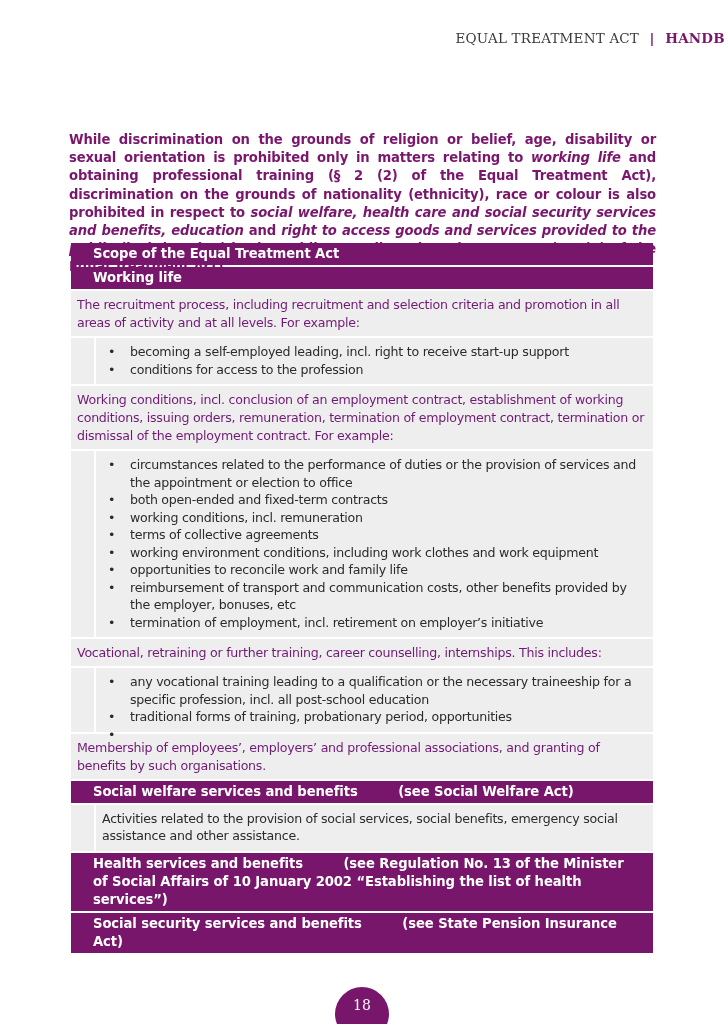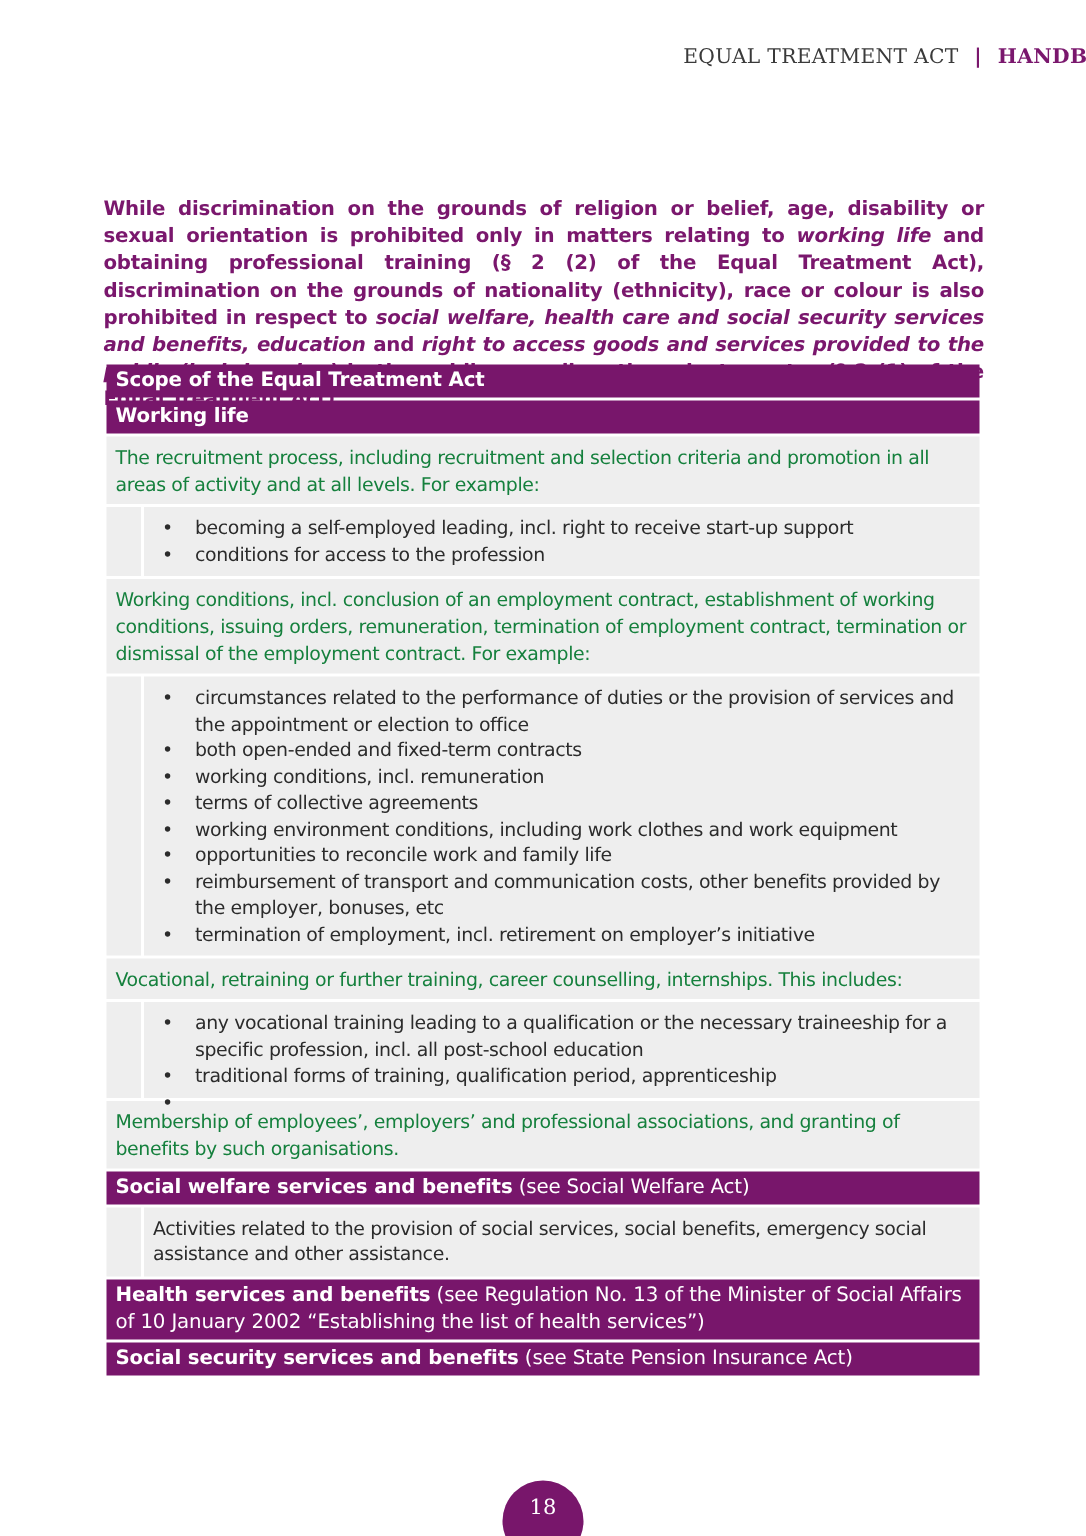--- a/index.html
+++ b/index.html
@@ -19,27 +19,27 @@
     font-family: "DejaVu Sans", sans-serif; font-weight: bold; color: #7a176d;
     font-size: 13.2px; line-height: 18.2px; text-align: justify; letter-spacing: -0.15px; margin-top: 40px;
   }
   .intro em { font-style: italic; }
 
   .table { position: absolute; left: 71px; width: 582px; top: 243px; }
   .row { margin-bottom: 2px; box-sizing: border-box; }
   .hdr {
     background: #78166b; color: #ffffff;
     font-family: "DejaVu Sans", sans-serif; font-size: 13.2px; line-height: 18px;
-    padding: 2px 6px; letter-spacing: -0.1px;
+    padding: 2px 22px; letter-spacing: -0.1px;
   }
   .hdr .b { font-weight: bold; }
-  .hdr .n { font-weight: normal; font-family: "DejaVu Sans", sans-serif; }
+  .hdr .n { font-weight: bold; font-family: "DejaVu Sans", sans-serif; margin-left: 36px; }
   .txt {
     background: #eeeeee; font-family: "DejaVu Sans", sans-serif; font-size: 12.6px; line-height: 18px;
-    padding: 5px 6px 4px 6px; color: #15803d; letter-spacing: -0.25px;
+    padding: 5px 6px 4px 6px; color: #701a75; letter-spacing: -0.25px;
   }
   .sub { display: flex; }
   .sub .gut { width: 23px; background: #eeeeee; margin-right: 2px; flex: none; }
   .sub .cnt { flex: 1; background: #eeeeee; font-family: "DejaVu Sans", sans-serif; font-size: 12.6px;
     line-height: 17.5px; padding: 5px 6px 6px 6px; letter-spacing: -0.25px; }
   .sub ul { margin: 0; padding: 0; list-style: none; }
   .sub li { position: relative; padding-left: 28px; }
   .sub li .bul { position: absolute; left: 6px; top: 0; }
 
   .page-num {
@@ -90,21 +90,21 @@
         </ul>
       </div>
   </div>
 
   <div class="row txt">Vocational, retraining or further training, career counselling, internships. This includes:</div>
   <div class="row sub">
     <div class="gut"></div>
     <div class="cnt">
         <ul>
           <li><span class="bul">•</span><span>any vocational training leading to a qualification or the necessary traineeship for a specific profession, incl. all post-school education</span></li>
-          <li><span class="bul">•</span><span>traditional forms of training, qualification period, apprenticeship</span></li>
+          <li><span class="bul">•</span><span>traditional forms of training, probationary period, opportunities</span></li>
           <li><span class="bul">•</span></li>
         </ul>
       </div>
   </div>
 
   <div class="row txt">Membership of employees’, employers’ and professional associations, and granting of benefits by such organisations.</div>
 
   <div class="row hdr"><span class="b">Social welfare services and benefits</span><span class="n"> (see Social Welfare Act)</span></div>
   <div class="row sub">
     <div class="gut"></div>

